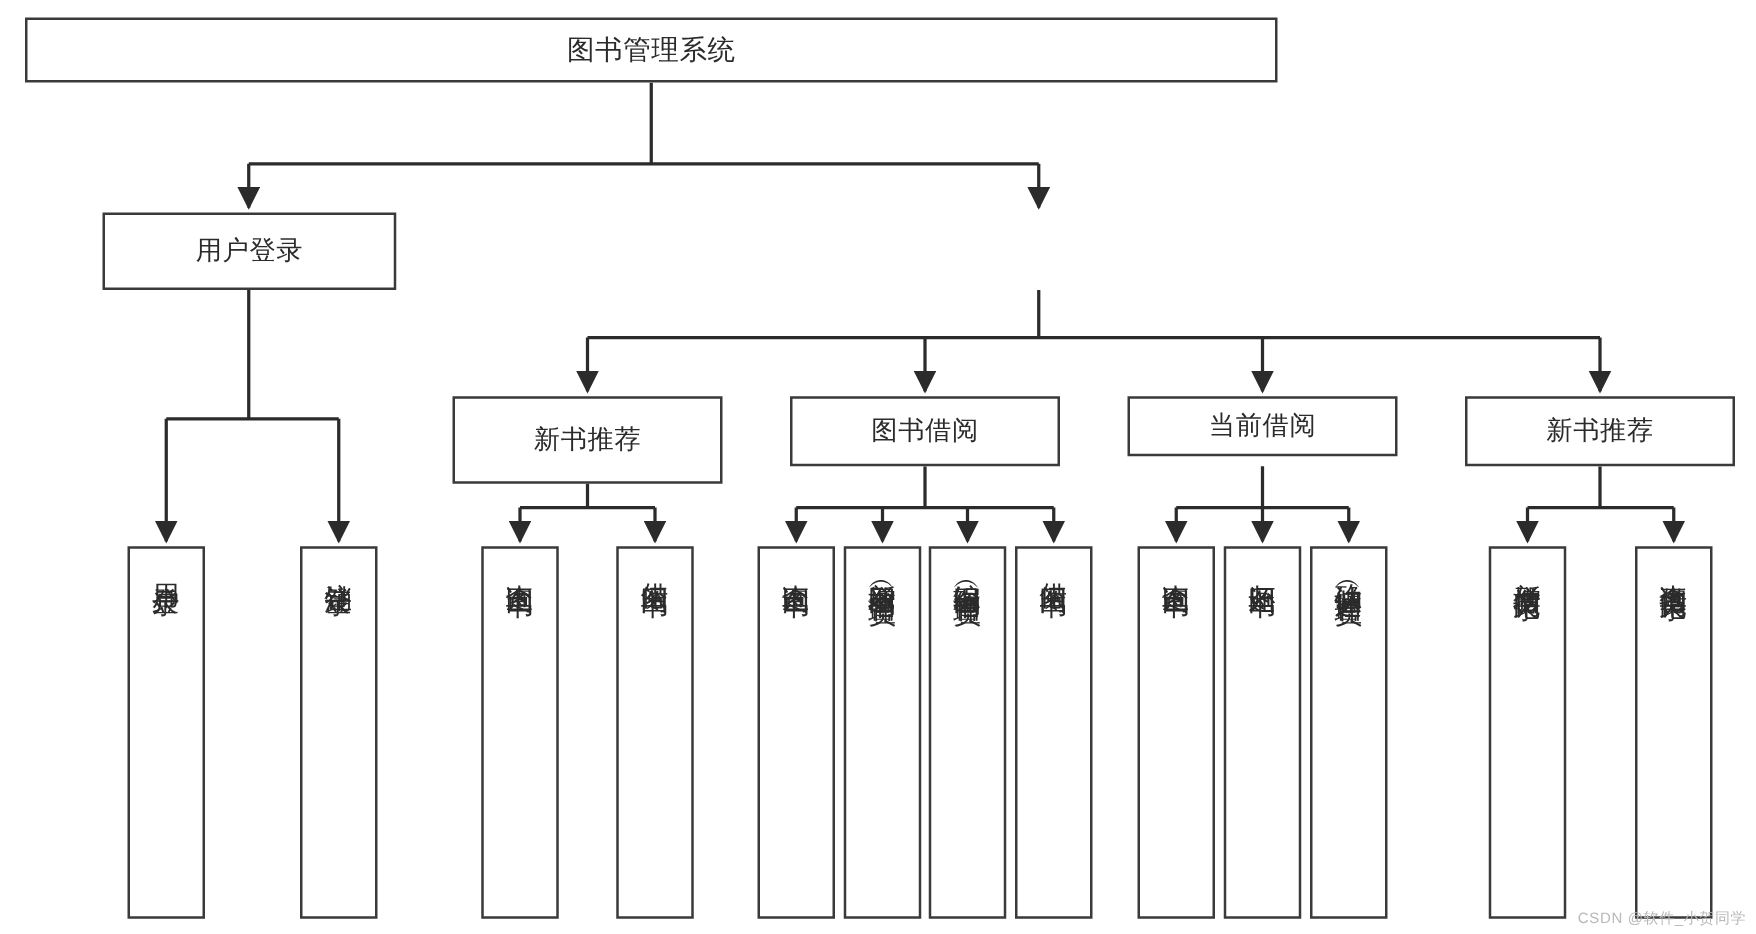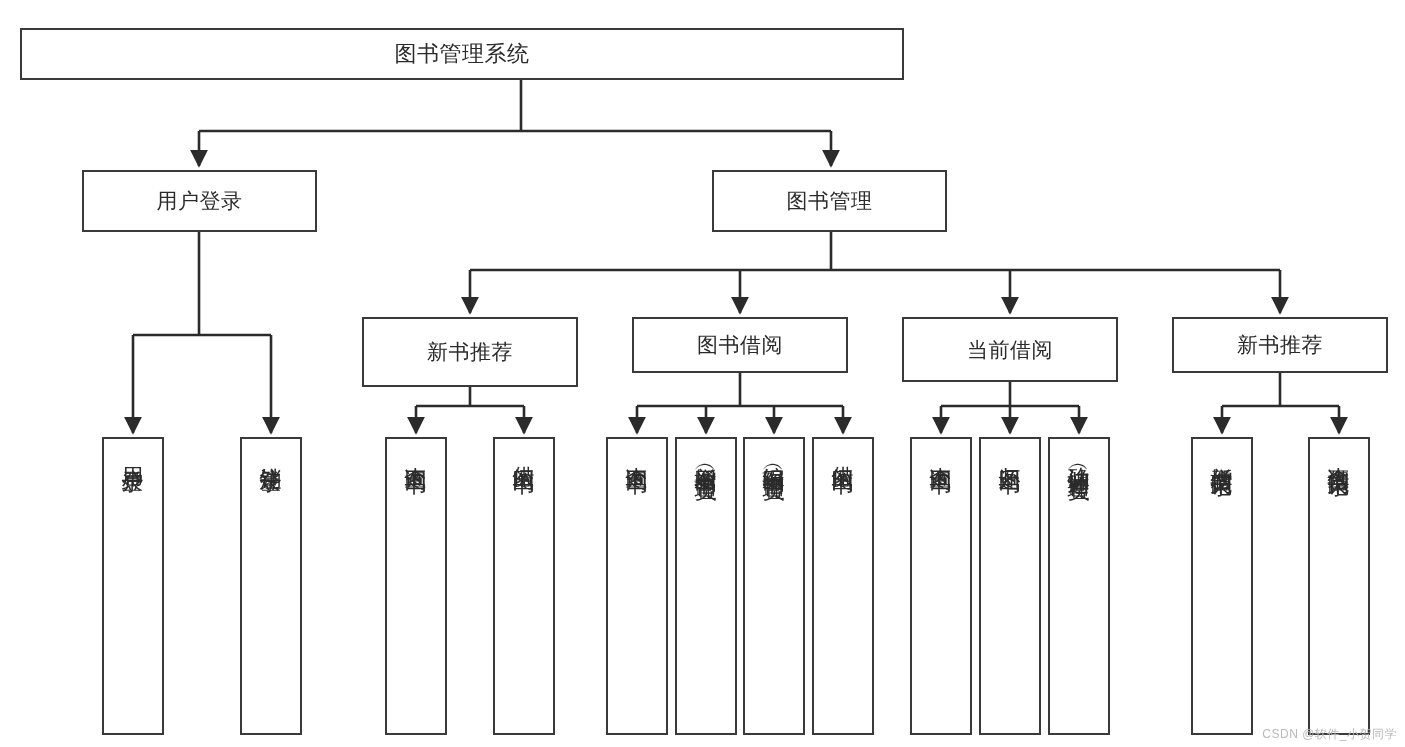--- a/index.html
+++ b/index.html
@@ -118,41 +118,38 @@
       <path d="M 1010 406 L 1010 433" marker-end="url(#arrow)"></path>
       <path d="M 1079 406 L 1079 433" marker-end="url(#arrow)"></path>
 
       <path d="M 1280 373 L 1280 406"></path>
       <path d="M 1222 406 L 1339 406"></path>
       <path d="M 1222 406 L 1222 433" marker-end="url(#arrow)"></path>
       <path d="M 1339 406 L 1339 433" marker-end="url(#arrow)"></path>
     </g>
   </svg>
 
-  <div class="node horiz root" style="left:20px; top:28px; width:884px; height:52px;">
+  <div class="node horiz root" style="left:20px; top:14px; width:1002px; height:52px;">
     <span class="label">图书管理系统</span>
   </div>
 
   <div class="node horiz" style="left:82px; top:170px; width:235px; height:62px;">
     <span class="label">用户登录</span>
   </div>
 
-  <div class="node horiz" style="left:712px; top:170px; width:235px; height:62px;">
-    <span class="label">图书管理</span>
-  </div>
 
   <div class="node horiz" style="left:362px; top:317px; width:216px; height:70px;">
     <span class="label">新书推荐</span>
   </div>
 
   <div class="node horiz" style="left:632px; top:317px; width:216px; height:56px;">
     <span class="label">图书借阅</span>
   </div>
 
-  <div class="node horiz" style="left:902px; top:317px; width:216px; height:65px;">
+  <div class="node horiz" style="left:902px; top:317px; width:216px; height:48px;">
     <span class="label">当前借阅</span>
   </div>
 
   <div class="node horiz" style="left:1172px; top:317px; width:216px; height:56px;">
     <span class="label">新书推荐</span>
   </div>
 
   <div class="node vert" style="left:102px; top:437px; width:62px; height:298px;">
     <span class="label">用户登录</span>
   </div>

